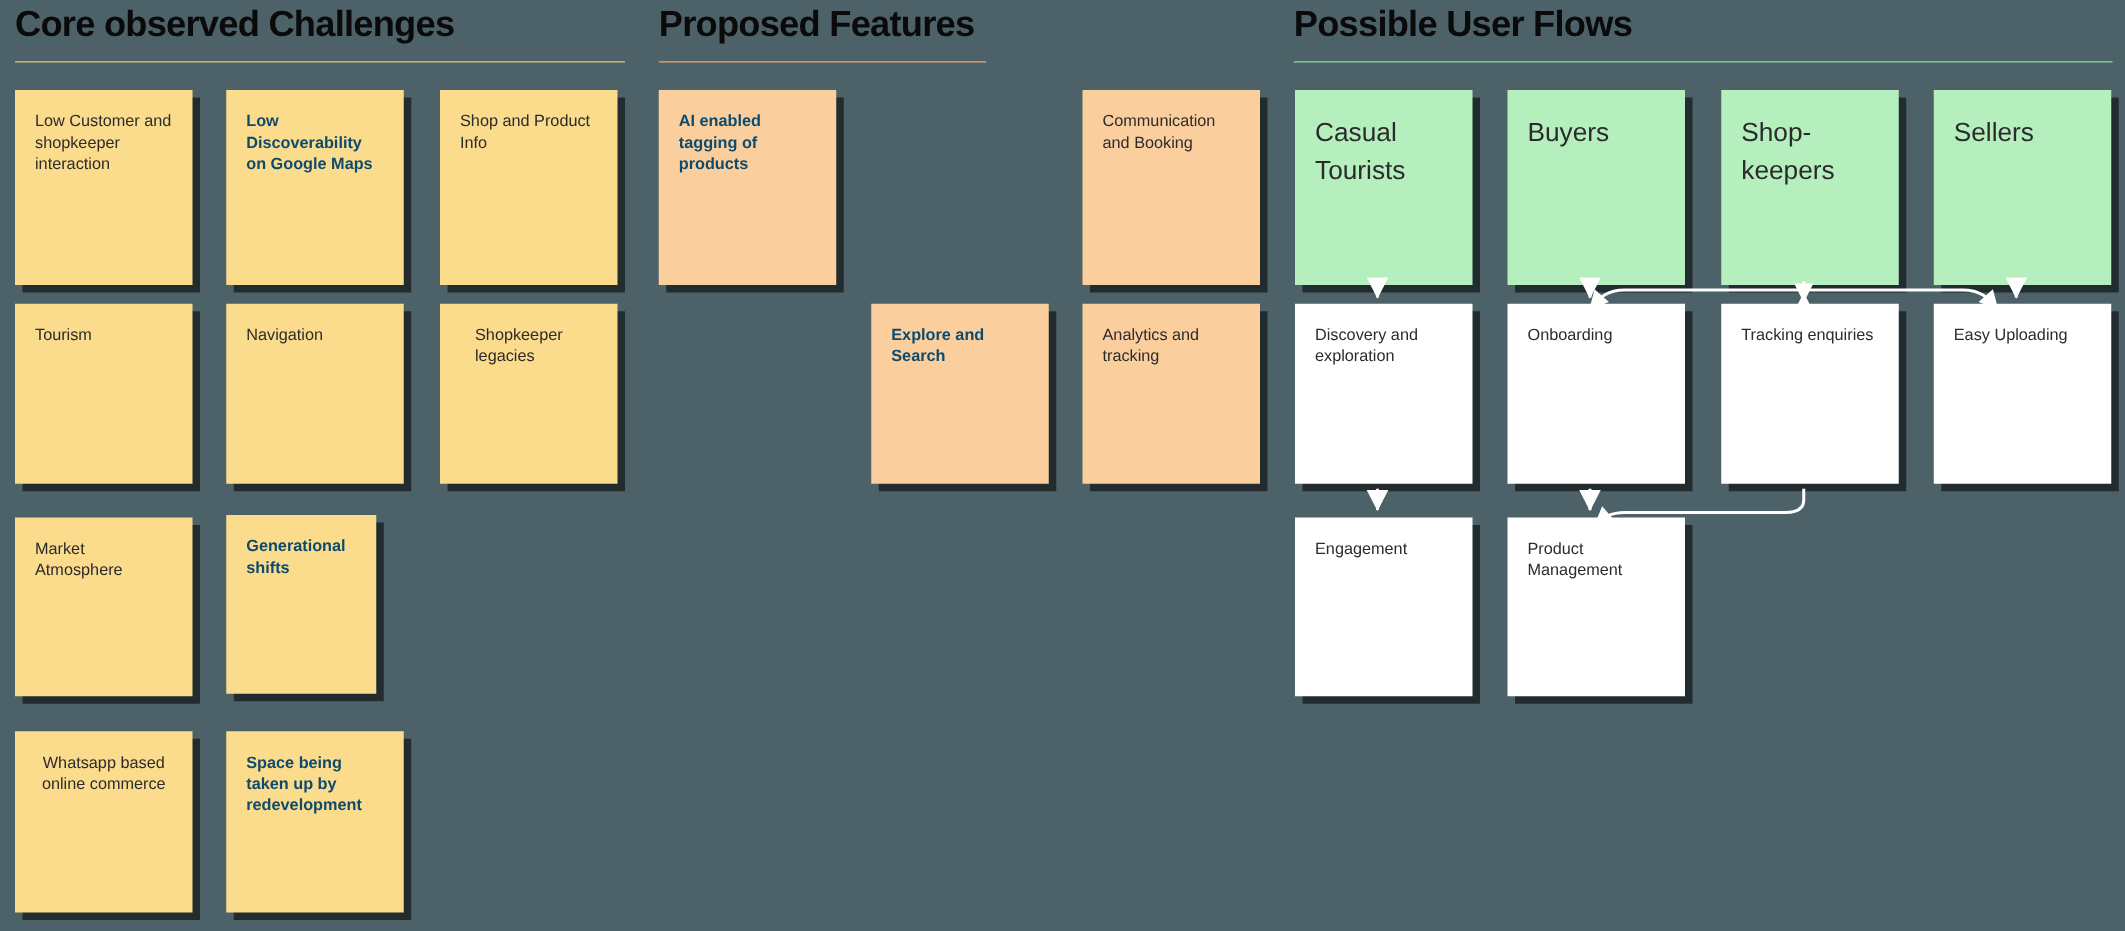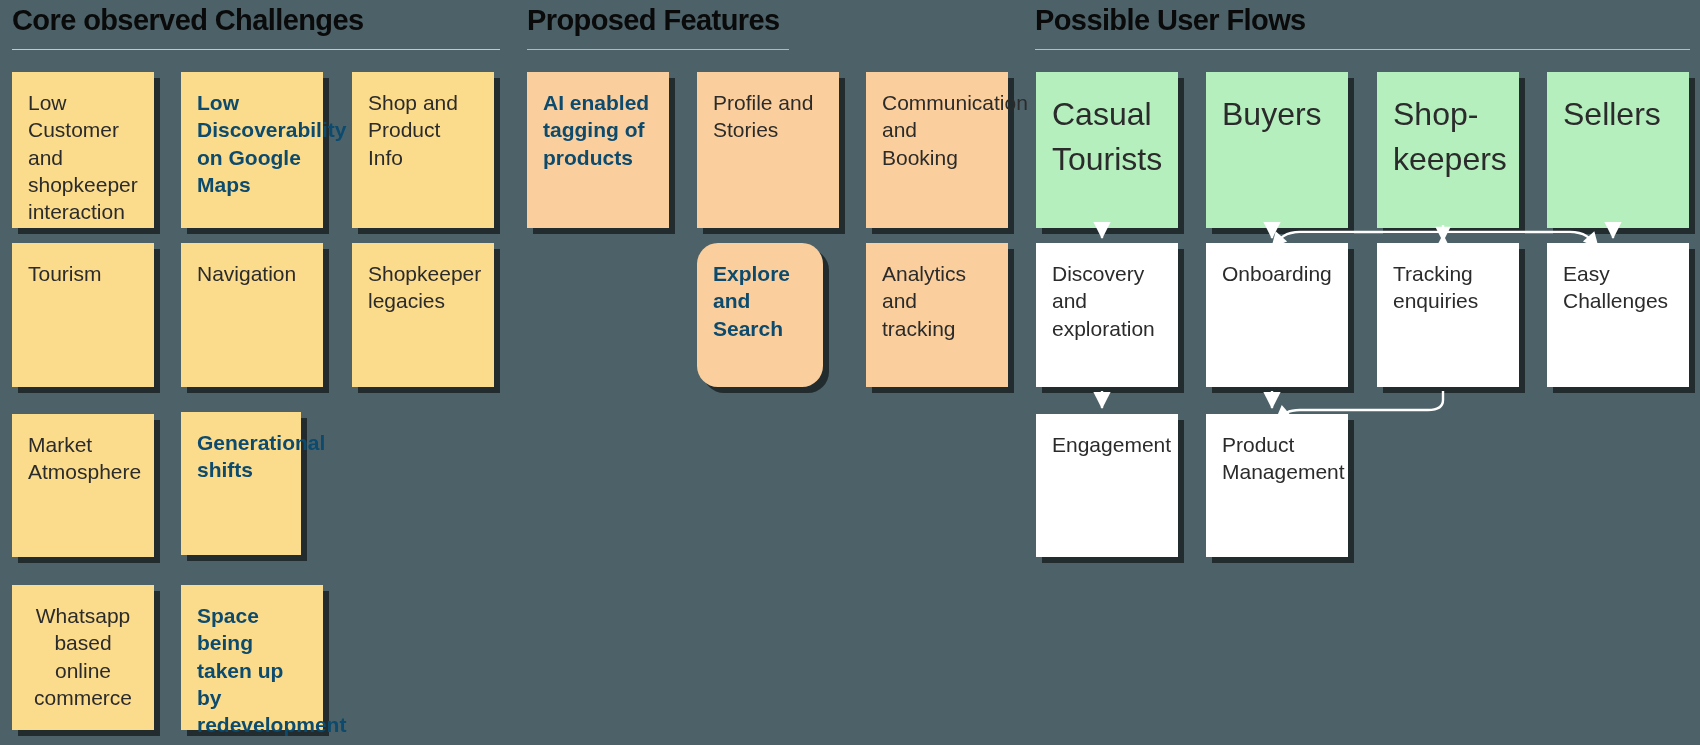--- a/index.html
+++ b/index.html
@@ -36,28 +36,28 @@
   }
 
   
   .card {
     position: absolute;
     box-shadow: 6px 6px 0 rgba(0,0,0,0.55);
   }
   .card .txt {
     display: block;
     padding: 17px 16px 0 16px;
-    font-size: 21px;
+    font-size: 13px;
     line-height: 1.30;
     color: #2b2b2b;
     white-space: pre-line;
   }
   .card.bold .txt { font-weight: 700; color: #0c4a6e; }
   .card.big .txt {
-    font-size: 32px;
+    font-size: 21px;
     line-height: 1.42;
     padding-top: 20px;
     color: #2b2b2b;
     font-weight: 400;
   }
   .yellow { background: #fbdb8c; }
   .orange { background: #fbcf9d; }
   .green  { background: #b4efbd; }
   .blue   { background: #ffffff; }
 
@@ -98,49 +98,46 @@
   <div class="card yellow" style="left:352px; top:72px; width:142px; height:156px;">
     <span class="txt">Shop and Product Info</span>
   </div>
 
   <div class="card yellow" style="left:12px; top:243px; width:142px; height:144px;">
     <span class="txt">Tourism</span>
   </div>
   <div class="card yellow" style="left:181px; top:243px; width:142px; height:144px;">
     <span class="txt">Navigation</span>
   </div>
-  <div class="card yellow" style="left:352px; top:243px; width:142px; height:144px;">
+  <div class="card yellow" style="left:352px; top:243px; width:142px; height:144px;padding-left:12px;">
     <span class="txt">Shopkeeper legacies</span>
   </div>
 
   <div class="card yellow" style="left:12px; top:414px; width:142px; height:143px;">
     <span class="txt">Market Atmosphere</span>
   </div>
   <div class="card yellow bold" style="left:181px; top:412px; width:120px; height:143px;">
     <span class="txt">Generational shifts</span>
   </div>
 
   <div class="card yellow" style="left:12px; top:585px; width:142px; height:145px;text-align:center;">
     <span class="txt">Whatsapp based online commerce</span>
   </div>
   <div class="card yellow bold" style="left:181px; top:585px; width:142px; height:145px;">
     <span class="txt">Space being taken up by redevelopment</span>
   </div>
 
   <div class="card orange bold" style="left:527px; top:72px; width:142px; height:156px;">
     <span class="txt">AI enabled tagging of products</span>
   </div>
-  <div class="card orange" style="left:697px; top:72px; width:142px; height:156px;">
-    <span class="txt">Profile and Stories</span>
-  </div>
   <div class="card orange" style="left:866px; top:72px; width:142px; height:156px;">
     <span class="txt">Communication and Booking</span>
   </div>
 
-  <div class="card orange bold" style="left:697px; top:243px; width:126px; height:144px;border-radius:21px;">
+  <div class="card orange bold" style="left:697px; top:243px; width:142px; height:144px;">
     <span class="txt">Explore and Search</span>
   </div>
   <div class="card orange" style="left:866px; top:243px; width:142px; height:144px;">
     <span class="txt">Analytics and tracking</span>
   </div>
 
   <div class="card green big" style="left:1036px; top:72px; width:142px; height:156px;">
     <span class="txt">Casual Tourists</span>
   </div>
   <div class="card green big" style="left:1206px; top:72px; width:142px; height:156px;">
@@ -157,21 +154,21 @@
   <div class="card blue" style="left:1036px; top:243px; width:142px; height:144px;">
     <span class="txt">Discovery and exploration</span>
   </div>
   <div class="card blue" style="left:1206px; top:243px; width:142px; height:144px;">
     <span class="txt">Onboarding</span>
   </div>
   <div class="card blue" style="left:1377px; top:243px; width:142px; height:144px;">
     <span class="txt">Tracking enquiries</span>
   </div>
   <div class="card blue" style="left:1547px; top:243px; width:142px; height:144px;">
-    <span class="txt">Easy Challenges</span>
+    <span class="txt">Easy Uploading</span>
   </div>
 
   <div class="card blue" style="left:1036px; top:414px; width:142px; height:143px;">
     <span class="txt">Engagement</span>
   </div>
   <div class="card blue" style="left:1206px; top:414px; width:142px; height:143px;">
     <span class="txt">Product Management</span>
   </div>
 
   <svg class="arrows" viewBox="0 0 1700 745" xmlns="http://www.w3.org/2000/svg">

